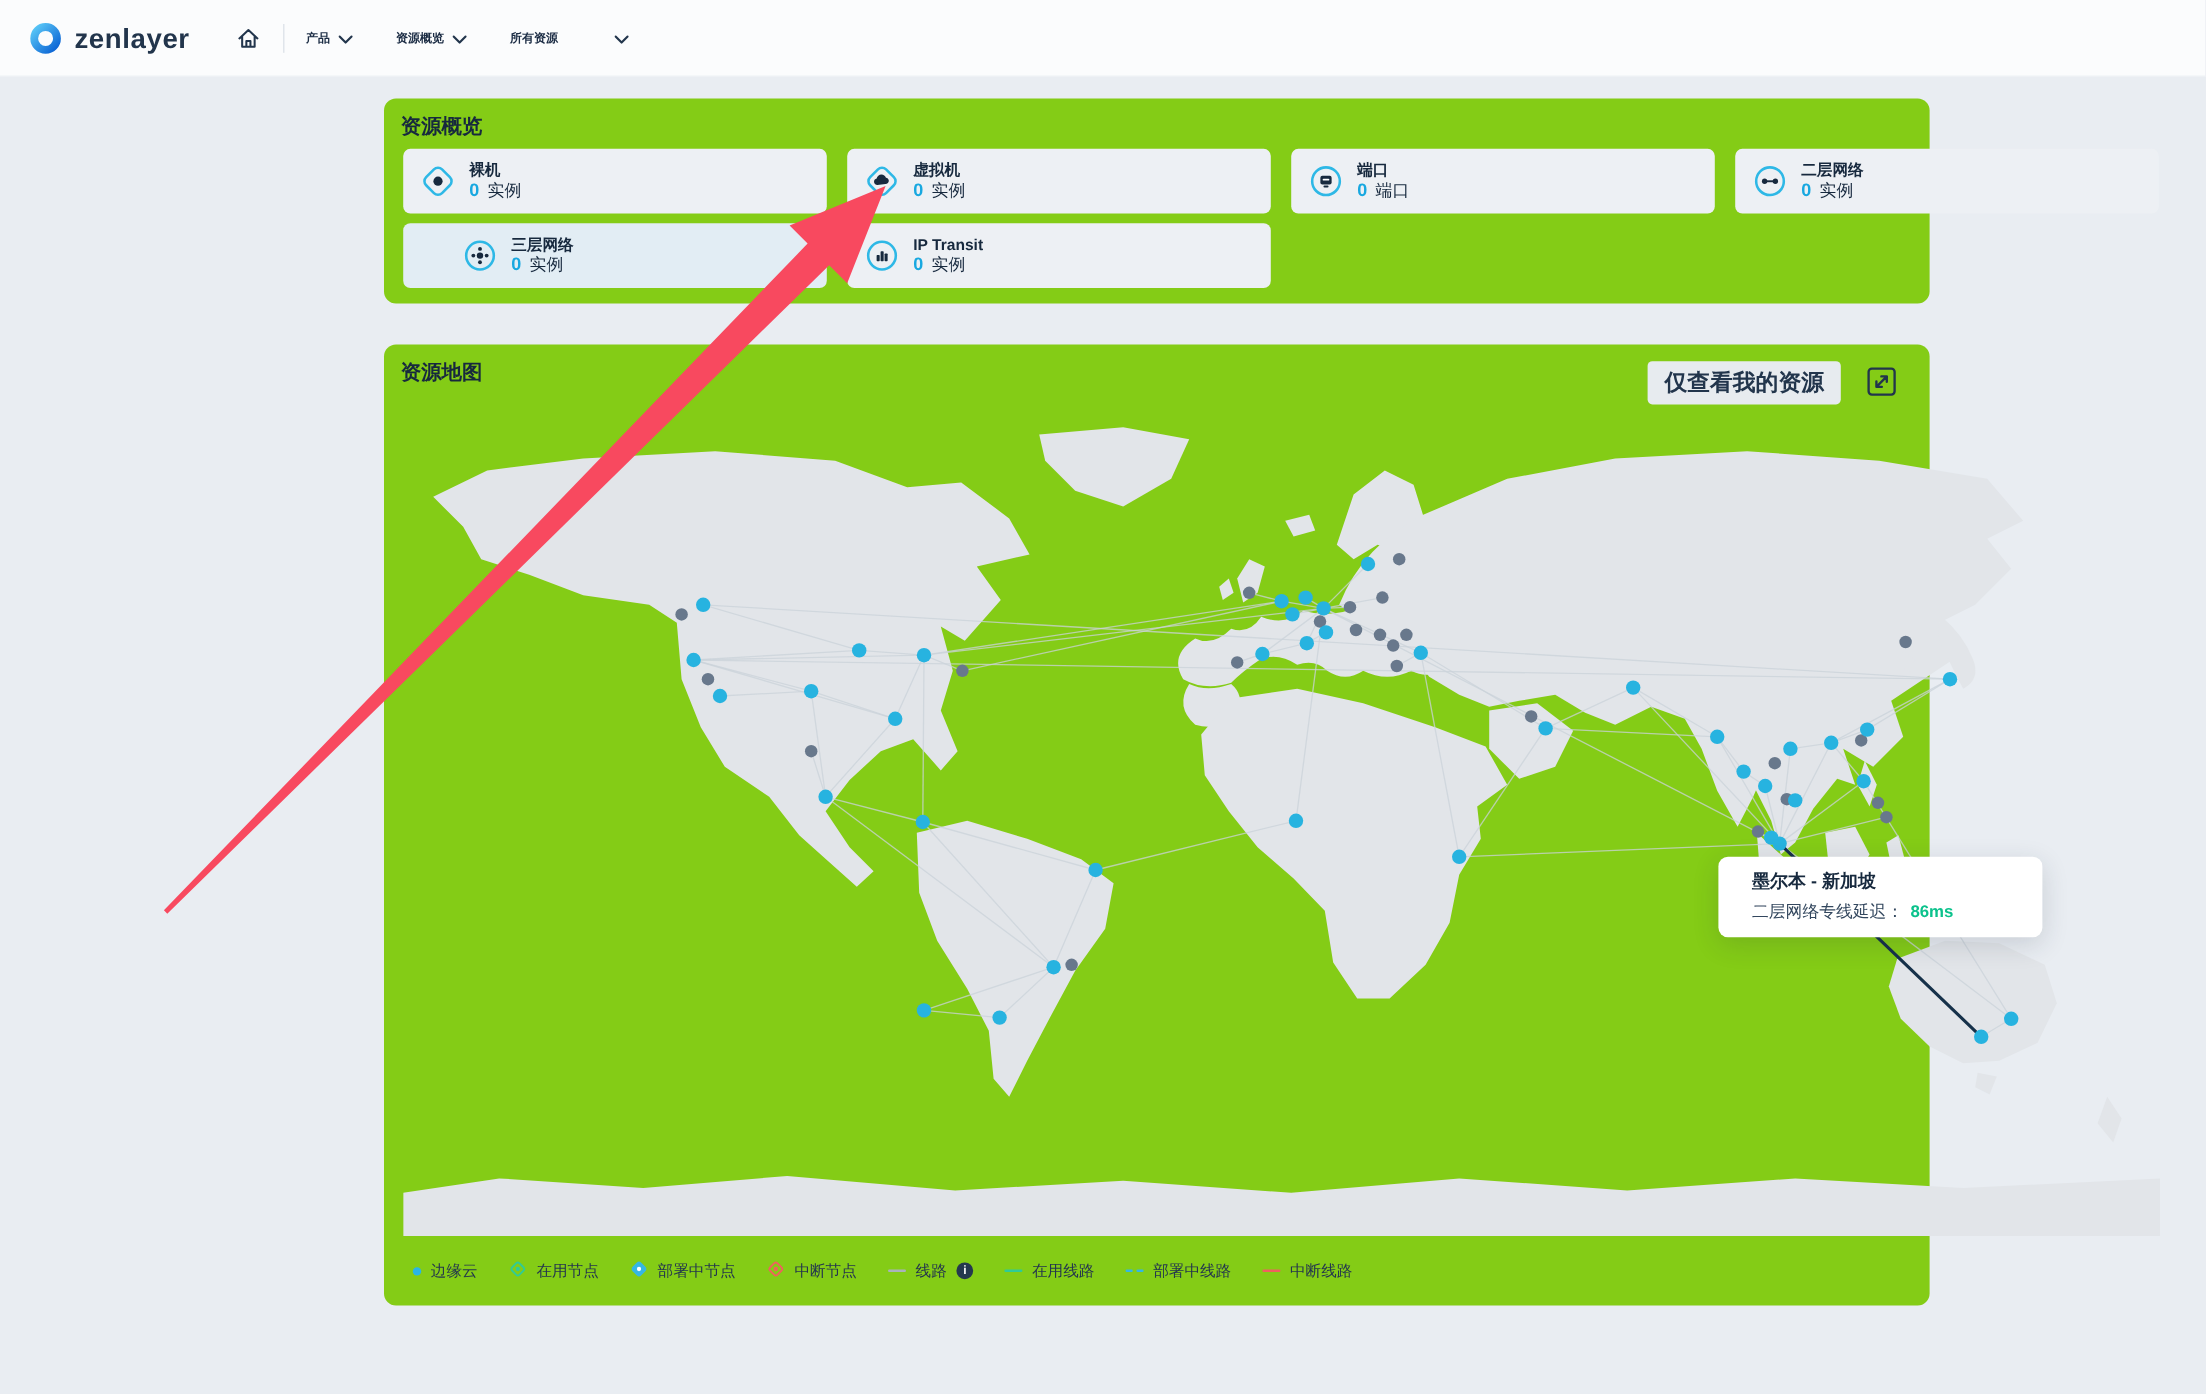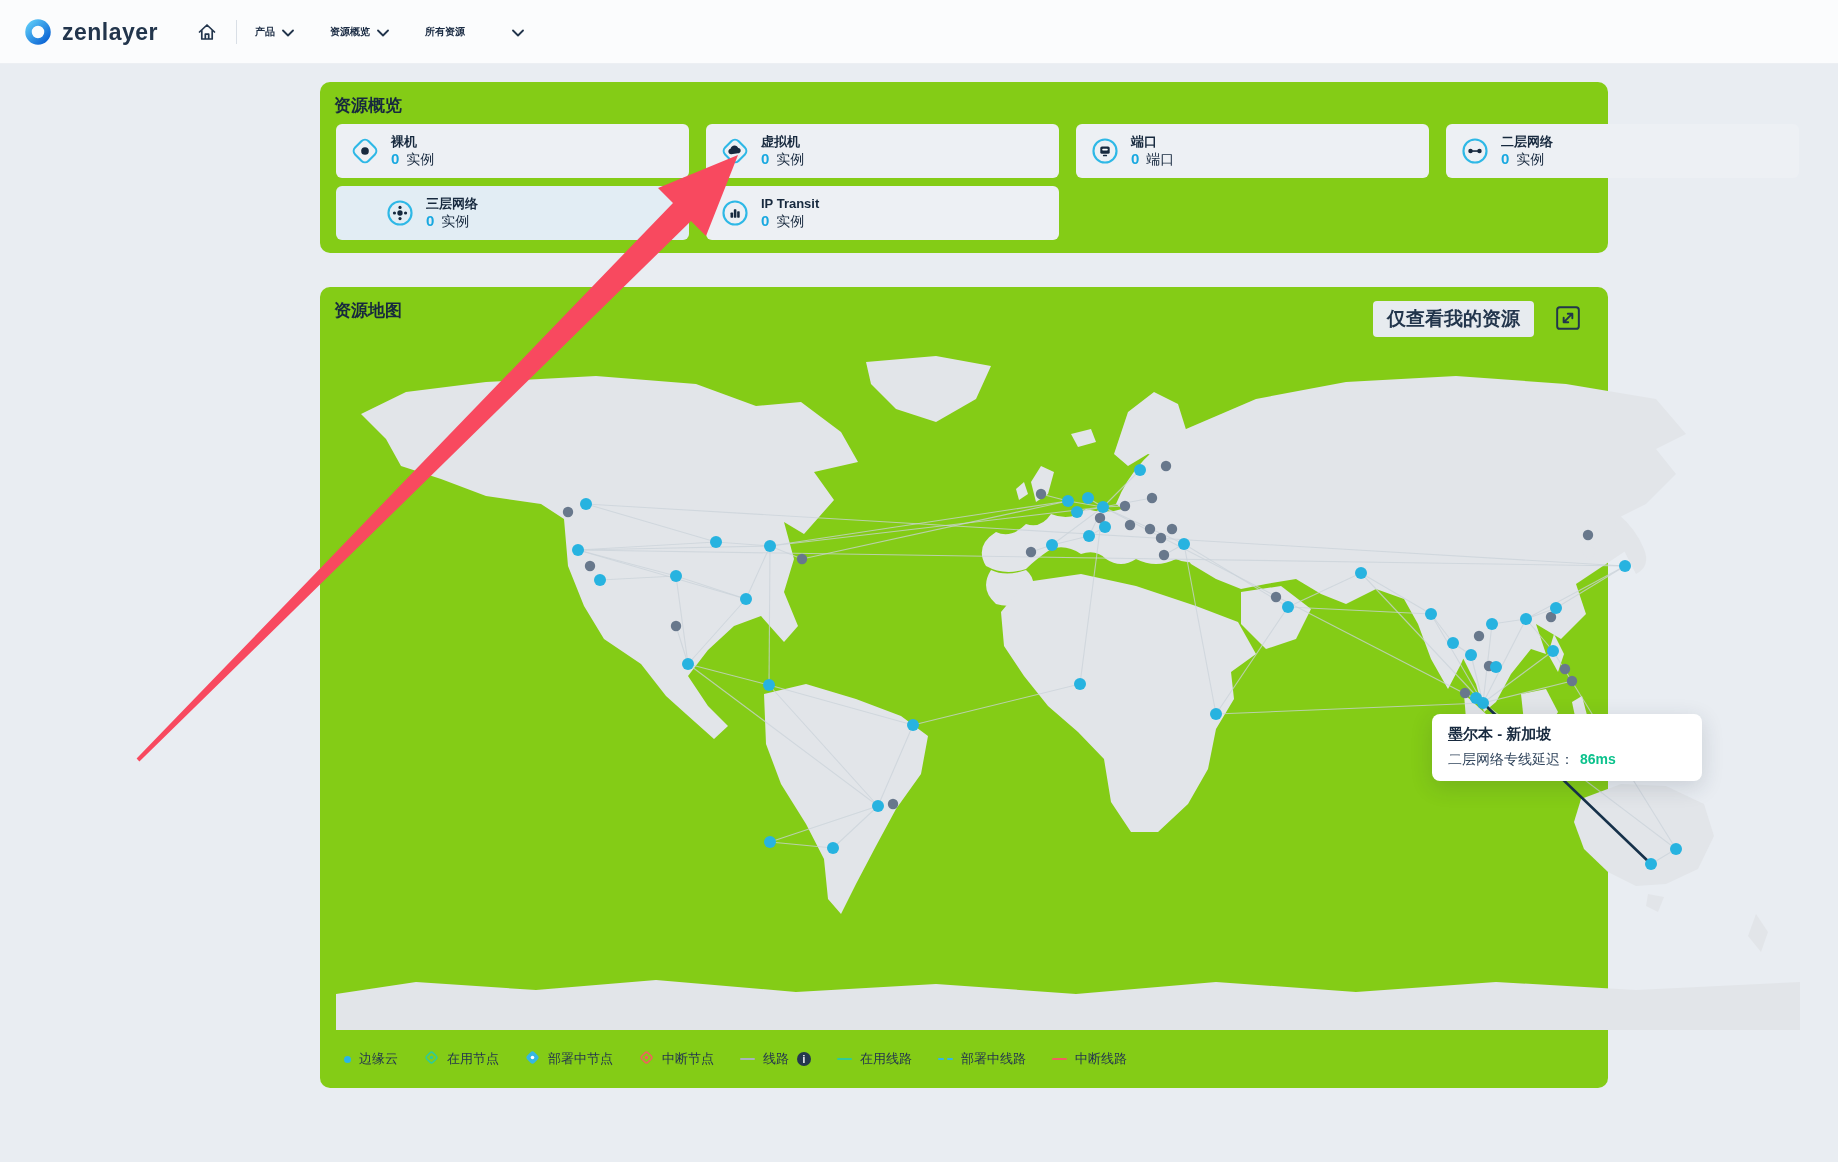--- a/index.html
+++ b/index.html
@@ -45,21 +45,21 @@
                 font-weight:600; padding:5px 14px; border-radius:4px; cursor:pointer; }
   .expand-btn { width:28px; height:28px; border:none; background:transparent; cursor:pointer; padding:0; }
 
   
   .map-wrap { position:absolute; left:16px; top:67px; width:1464px; height:676px; }
   .map-wrap svg { width:1464px; height:676px; display:block; }
   .land { fill:#e2e5e9; }
 
   
   .tooltip { position:absolute; left:1112px; top:427px; width:270px; background:#ffffff; border-radius:8px;
-             padding:11px 16px 12px; box-shadow:0 6px 22px rgba(31,45,61,.16); z-index:3; }
+             padding:11px 28px 12px; box-shadow:0 6px 22px rgba(31,45,61,.16); z-index:3; }
   .tooltip-title { font-size:15px; font-weight:700; color:#17293e; margin-bottom:7px; }
   .tooltip-body { font-size:14px; color:#33475e; white-space:nowrap; }
   .latency { color:#0bc28c; font-weight:600; margin-left:6px; }
 
   
   .legend { position:absolute; left:24px; top:763px; display:flex; align-items:center; gap:26px; }
   .lg-item { display:flex; align-items:center; gap:8px; font-size:13px; color:#24364e; }
   .lg-dot { width:7px; height:7px; border-radius:50%; }
   .lg-line { width:15px; height:2.5px; border-radius:2px; display:inline-block; }
   .lg-dashes { display:inline-flex; gap:3px; }

